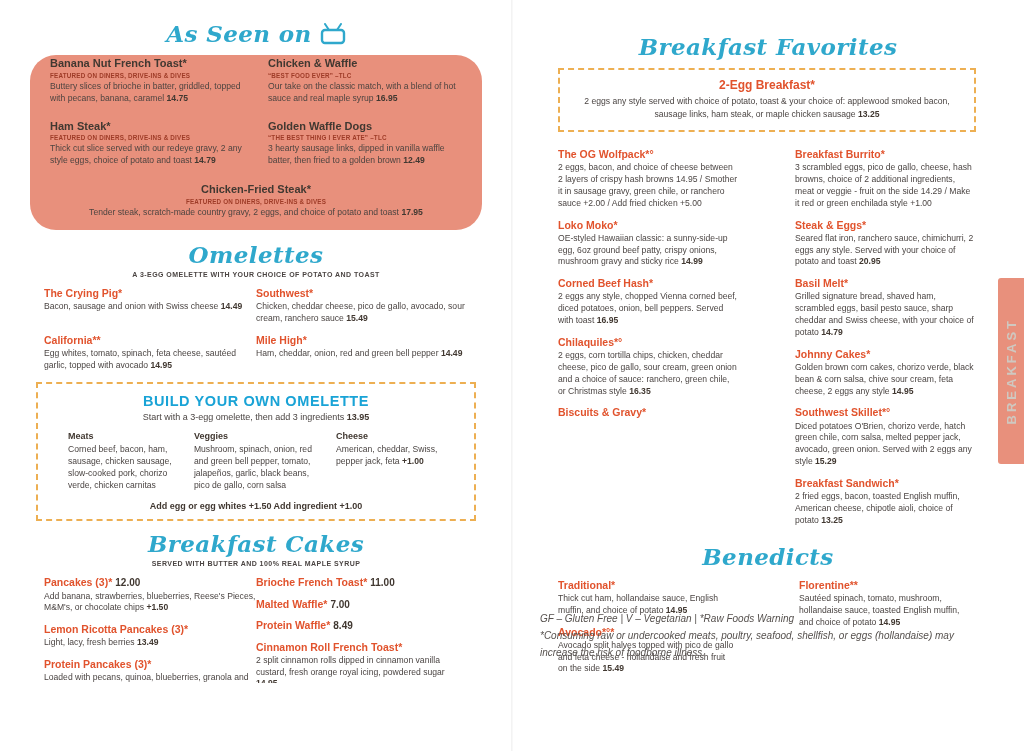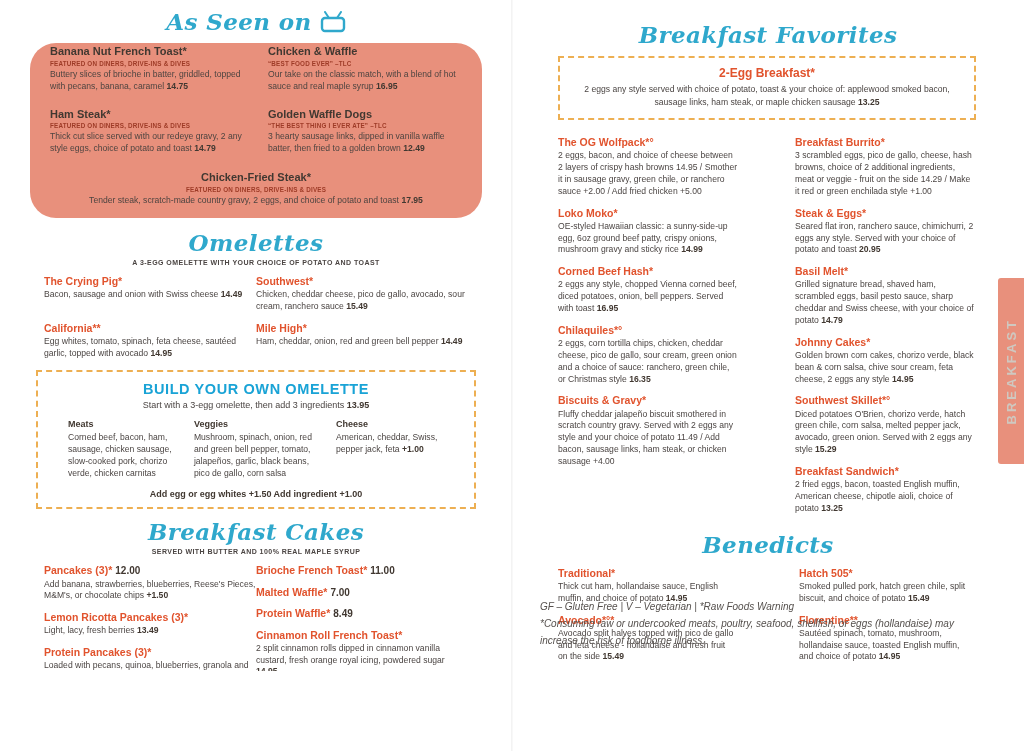--- a/index.html
+++ b/index.html
@@ -1,17 +1,17 @@
 <!DOCTYPE html>
 <html><head>
 <meta charset="utf-8">
 <style>
   html,body{margin:0;padding:0;width:1024px;height:751px;background:#ffffff;
     font-family:"Liberation Sans",sans-serif;color:#4B4543;overflow:hidden;position:relative;}
-  .page{position:absolute;top:0;height:671px;overflow:hidden;}
+  .page{position:absolute;top:12px;height:671px;overflow:hidden;}
   .page-l{left:0;width:512px;}
   .page-r{left:512px;width:512px;}
   .fold{position:absolute;left:511px;top:0;width:2px;height:751px;
     background:linear-gradient(to right,rgba(0,0,0,0.06),rgba(0,0,0,0.015));}
 
   
   .sh{font-family:"DejaVu Serif",serif;font-style:italic;font-weight:bold;
     color:#2FA8CC;font-size:23px;line-height:1.1;letter-spacing:0.4px;}
   .c{text-align:center;}
 
@@ -213,21 +213,20 @@
       <div class="mi">
         <div class="mt">Corned Beef Hash*</div>
         <div class="md"><span>2 eggs any style, chopped Vienna corned beef, diced potatoes, onion, bell peppers. Served with toast</span> <b class="price">16.95</b></div>
       </div>
       <div class="mi">
         <div class="mt">Chilaquiles*°</div>
         <div class="md"><span>2 eggs, corn tortilla chips, chicken, cheddar cheese, pico de gallo, sour cream, green onion and a choice of sauce: ranchero, green chile, or Christmas style</span> <b class="price">16.35</b></div>
       </div>
       <div class="mi">
         <div class="mt">Biscuits &amp; Gravy*</div>
-        <div class="md">Fluffy cheddar jalapeño biscuit smothered in scratch country gravy. Served with 2 eggs any style and your choice of potato 11.49 / Add bacon, sausage links, ham steak, or chicken sausage +4.00</div>
       </div>
     </div>
     <div>
       <div class="mi">
         <div class="mt">Breakfast Burrito*</div>
         <div class="md">3 scrambled eggs, pico de gallo, cheese, hash browns, choice of 2 additional ingredients, meat or veggie - fruit on the side 14.29 / Make it red or green enchilada style +1.00</div>
       </div>
       <div class="mi">
         <div class="mt">Steak &amp; Eggs*</div>
         <div class="md"><span>Seared flat iron, ranchero sauce, chimichurri, 2 eggs any style. Served with your choice of potato and toast</span> <b class="price">20.95</b></div>
@@ -258,24 +257,20 @@
       <div class="mi">
         <div class="mt">Traditional*</div>
         <div class="md"><span>Thick cut ham, hollandaise sauce, English muffin, and choice of potato</span> <b class="price">14.95</b></div>
       </div>
       <div class="mi">
         <div class="mt">Avocado*°*</div>
         <div class="md"><span>Avocado split halves topped with pico de gallo and feta cheese - hollandaise and fresh fruit on the side</span> <b class="price">15.49</b></div>
       </div>
     </div>
     <div>
-      <div class="mi">
-        <div class="mt">Hatch 505*</div>
-        <div class="md"><span>Smoked pulled pork, hatch green chile, split biscuit, and choice of potato</span> <b class="price">15.49</b></div>
-      </div>
       <div class="mi">
         <div class="mt">Florentine**</div>
         <div class="md"><span>Sautéed spinach, tomato, mushroom, hollandaise sauce, toasted English muffin, and choice of potato</span> <b class="price">14.95</b></div>
       </div>
     </div>
   </div>
 
   <div class="footer">
     <div>GF – Gluten Free  |  V – Vegetarian  |  *Raw Foods Warning</div>
     <div>*Consuming raw or undercooked meats, poultry, seafood, shellfish, or eggs (hollandaise) may increase the risk of foodborne illness.</div>

